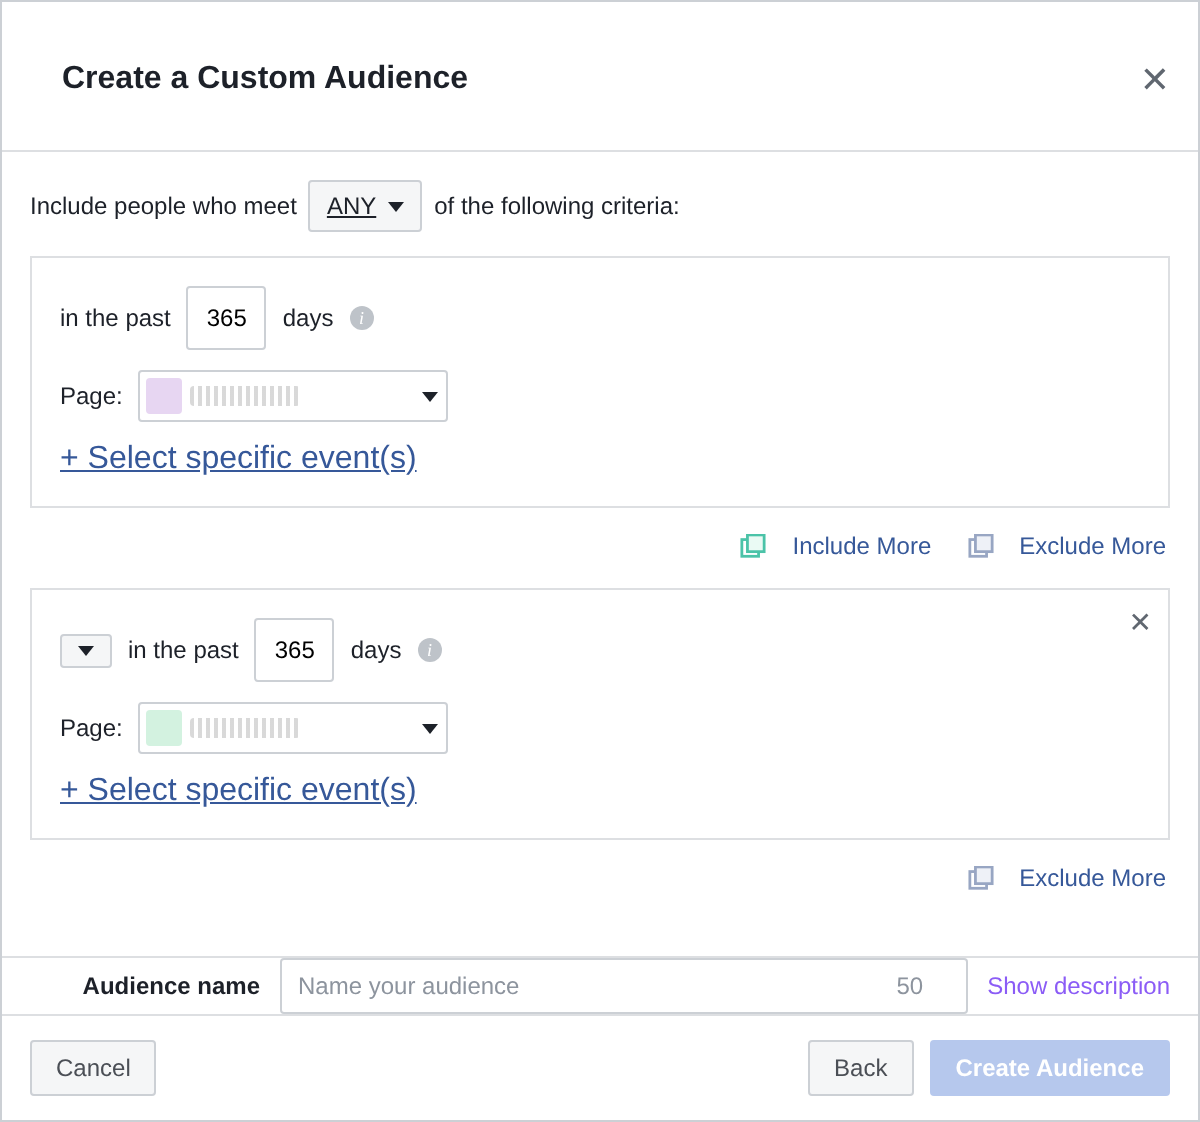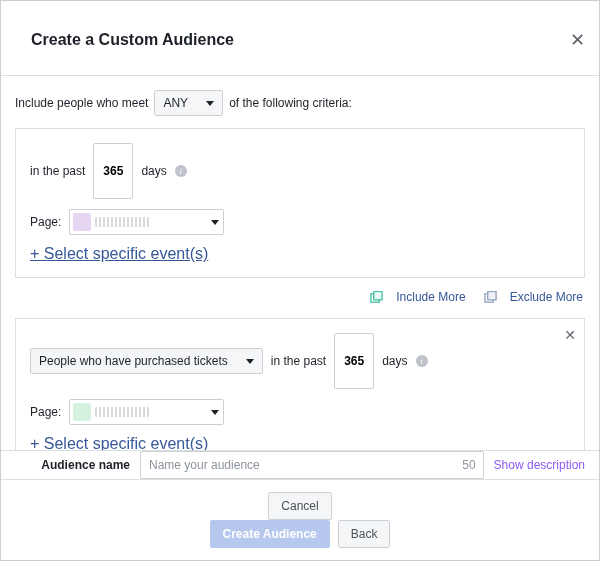--- a/index.html
+++ b/index.html
@@ -4,46 +4,46 @@
 <style>
   * { box-sizing: border-box; font-family: Helvetica, Arial, sans-serif; }
   body { margin: 0; background:#fff; color:#1d2129; font-size:12px; }
   .modal { width:600px; height:561px; border:1px solid #ccd0d5; background:#fff; display:flex; flex-direction:column;}
   .header { display:flex; align-items:center; justify-content:space-between; padding:14px 14px 10px 14px;}
   .header h2 { margin:16px; font-size:16px; font-weight:bold;}
   .close { font-size:18px; color:#606770; cursor:pointer; line-height:1;}
   .divider { border-top:1px solid #dddfe2; }
   .body { padding:14px 14px 0 14px; flex:1; overflow:hidden;}
   .sentence { display:flex; align-items:center; gap:6px; margin-bottom:12px;}
-  .dd { display:inline-flex; align-items:center; gap:18px; background:#f5f6f7; border:1px solid #ccd0d5; border-radius:2px; padding:5px 8px; cursor:pointer; font-size:12px;}
+  .dd { display:inline-flex; align-items:center; gap:6px; background:#f5f6f7; border:1px solid #ccd0d5; border-radius:2px; padding:5px 8px; cursor:pointer; font-size:12px;text-decoration:underline;}
   .dd .caret { width:0;height:0;border-left:4px solid transparent;border-right:4px solid transparent;border-top:5px solid #1d2129;}
   .panel { border:1px solid #dddfe2; padding:14px; position:relative; margin-bottom:4px;}
   .row { display:flex; align-items:center; gap:8px; margin-bottom:10px;}
-  .numbox { width:40px; text-align:center; border:1px solid #ccd0d5; border-radius:2px; padding:20px 2px; font-size:12px;font-weight:bold;}
+  .numbox { width:40px; text-align:center; border:1px solid #ccd0d5; border-radius:2px; padding:8px 2px; font-size:12px;}
   .info-icon { width:12px;height:12px;border-radius:50%;background:#bec3c9;color:#fff;display:inline-flex;align-items:center;justify-content:center;font-size:9px;font-style:italic;font-family:Georgia,serif;}
   .page-select { display:inline-flex; align-items:center; gap:4px; border:1px solid #ccd0d5; border-radius:2px;padding:3px 4px 3px 3px; cursor:pointer; width:155px; justify-content:space-between;}
   .page-select .caret { width:0;height:0;border-left:4px solid transparent;border-right:4px solid transparent;border-top:5px solid #1d2129;}
   .page-icon { width:18px;height:18px;border-radius:2px;background:#e7d6f2;display:inline-block;}
   .page-icon.green { background:#d3f2e0;}
   .page-label {font-size:12px;}
   .page-blur { width:55px;height:10px; background:repeating-linear-gradient(90deg,#666 0 2px, transparent 2px 4px); opacity:.25; border-radius:2px;}
   .link { color:#365899; text-decoration:underline; cursor:pointer; font-size:16px;}
   .actions { display:flex; justify-content:flex-end; gap:18px; padding:8px 2px 14px 2px;}
   .act { display:inline-flex; gap:13px; align-items:center; color:#365899; cursor:pointer; font-size:12px;}
   svg.copy-icon { width:13px;height:13px;}
   .remove-x { position:absolute; top:8px; right:8px; color:#606770; font-size:14px; cursor:pointer;}
   .exclude-header { display:flex; align-items:center; gap:6px; margin:4px 0 10px 0;}
   .name-section { border-top:1px solid #dddfe2; padding:0 14px; display:flex; align-items:center; gap:10px;}
   .label-bold { font-weight:bold; font-size:12px; width:115px; text-align:right;}
   .name-input-wrap { position:relative; flex:1;}
   .name-input { width:100%; border:1px solid #ccd0d5; border-radius:2px; padding:6px 30px 6px 8px; font-size:12px;}
   .name-input::placeholder{color:#8d949e;}
-  .char-count { position:absolute; right:8px; top:50%; transform:translateY(-50%); font-size:12px; color:#8d949e;}
+  .char-count { position:absolute; right:22px; top:50%; transform:translateY(-50%); font-size:12px; color:#8d949e;}
   .show-desc { color:#8b5cf6; cursor:pointer; font-size:12px; white-space:nowrap;}
-  .footer { border-top:1px solid #dddfe2; padding:12px 14px; display:flex; justify-content:space-between; align-items:center; background:#fff;flex-direction:column;}
+  .footer { border-top:1px solid #dddfe2; padding:12px 14px; display:flex; justify-content:space-between; align-items:center; background:#fff;}
   .btn { border:1px solid #ccd0d5; background:#f5f6f7; border-radius:2px; padding:6px 12px; font-size:12px; cursor:pointer; color:#4b4f56;}
   .btn-group { display:flex; gap:8px;}
   .btn-primary { background:#b6c8ed; border-color:#b6c8ed; color:#fff; font-weight:bold; cursor:default;}
 </style>
 </head>
 <body>
 
 <div class="modal">
 
   <div class="header">
@@ -98,21 +98,20 @@
           </svg>
         <span>Exclude More</span>
       </span>
     </div>
 
 
     <div class="panel">
       <span class="remove-x">✕</span>
       <div class="row">
         <span class="dd">
-          <span>People who have purchased tickets</span>
           <span class="caret"></span>
         </span>
         <span>in the past</span>
         <input class="numbox" value="365" style="">
         <span>days</span>
         <span class="info-icon">i</span>
       </div>
       <div class="row">
         <span class="page-label">Page:</span>
         <span class="page-select">
@@ -143,18 +142,18 @@
     <div class="name-input-wrap">
       <input class="name-input" placeholder="Name your audience" style="">
       <span class="char-count">50</span>
     </div>
     <span class="show-desc">Show description</span>
   </div>
 
   <div class="footer">
     <button class="btn">Cancel</button>
     <div class="btn-group">
+      <button class="btn">Back</button>
       <button class="btn btn-primary">Create Audience</button>
-      <button class="btn">Back</button>
     </div>
   </div>
 
 </div>
 
 </body></html>

